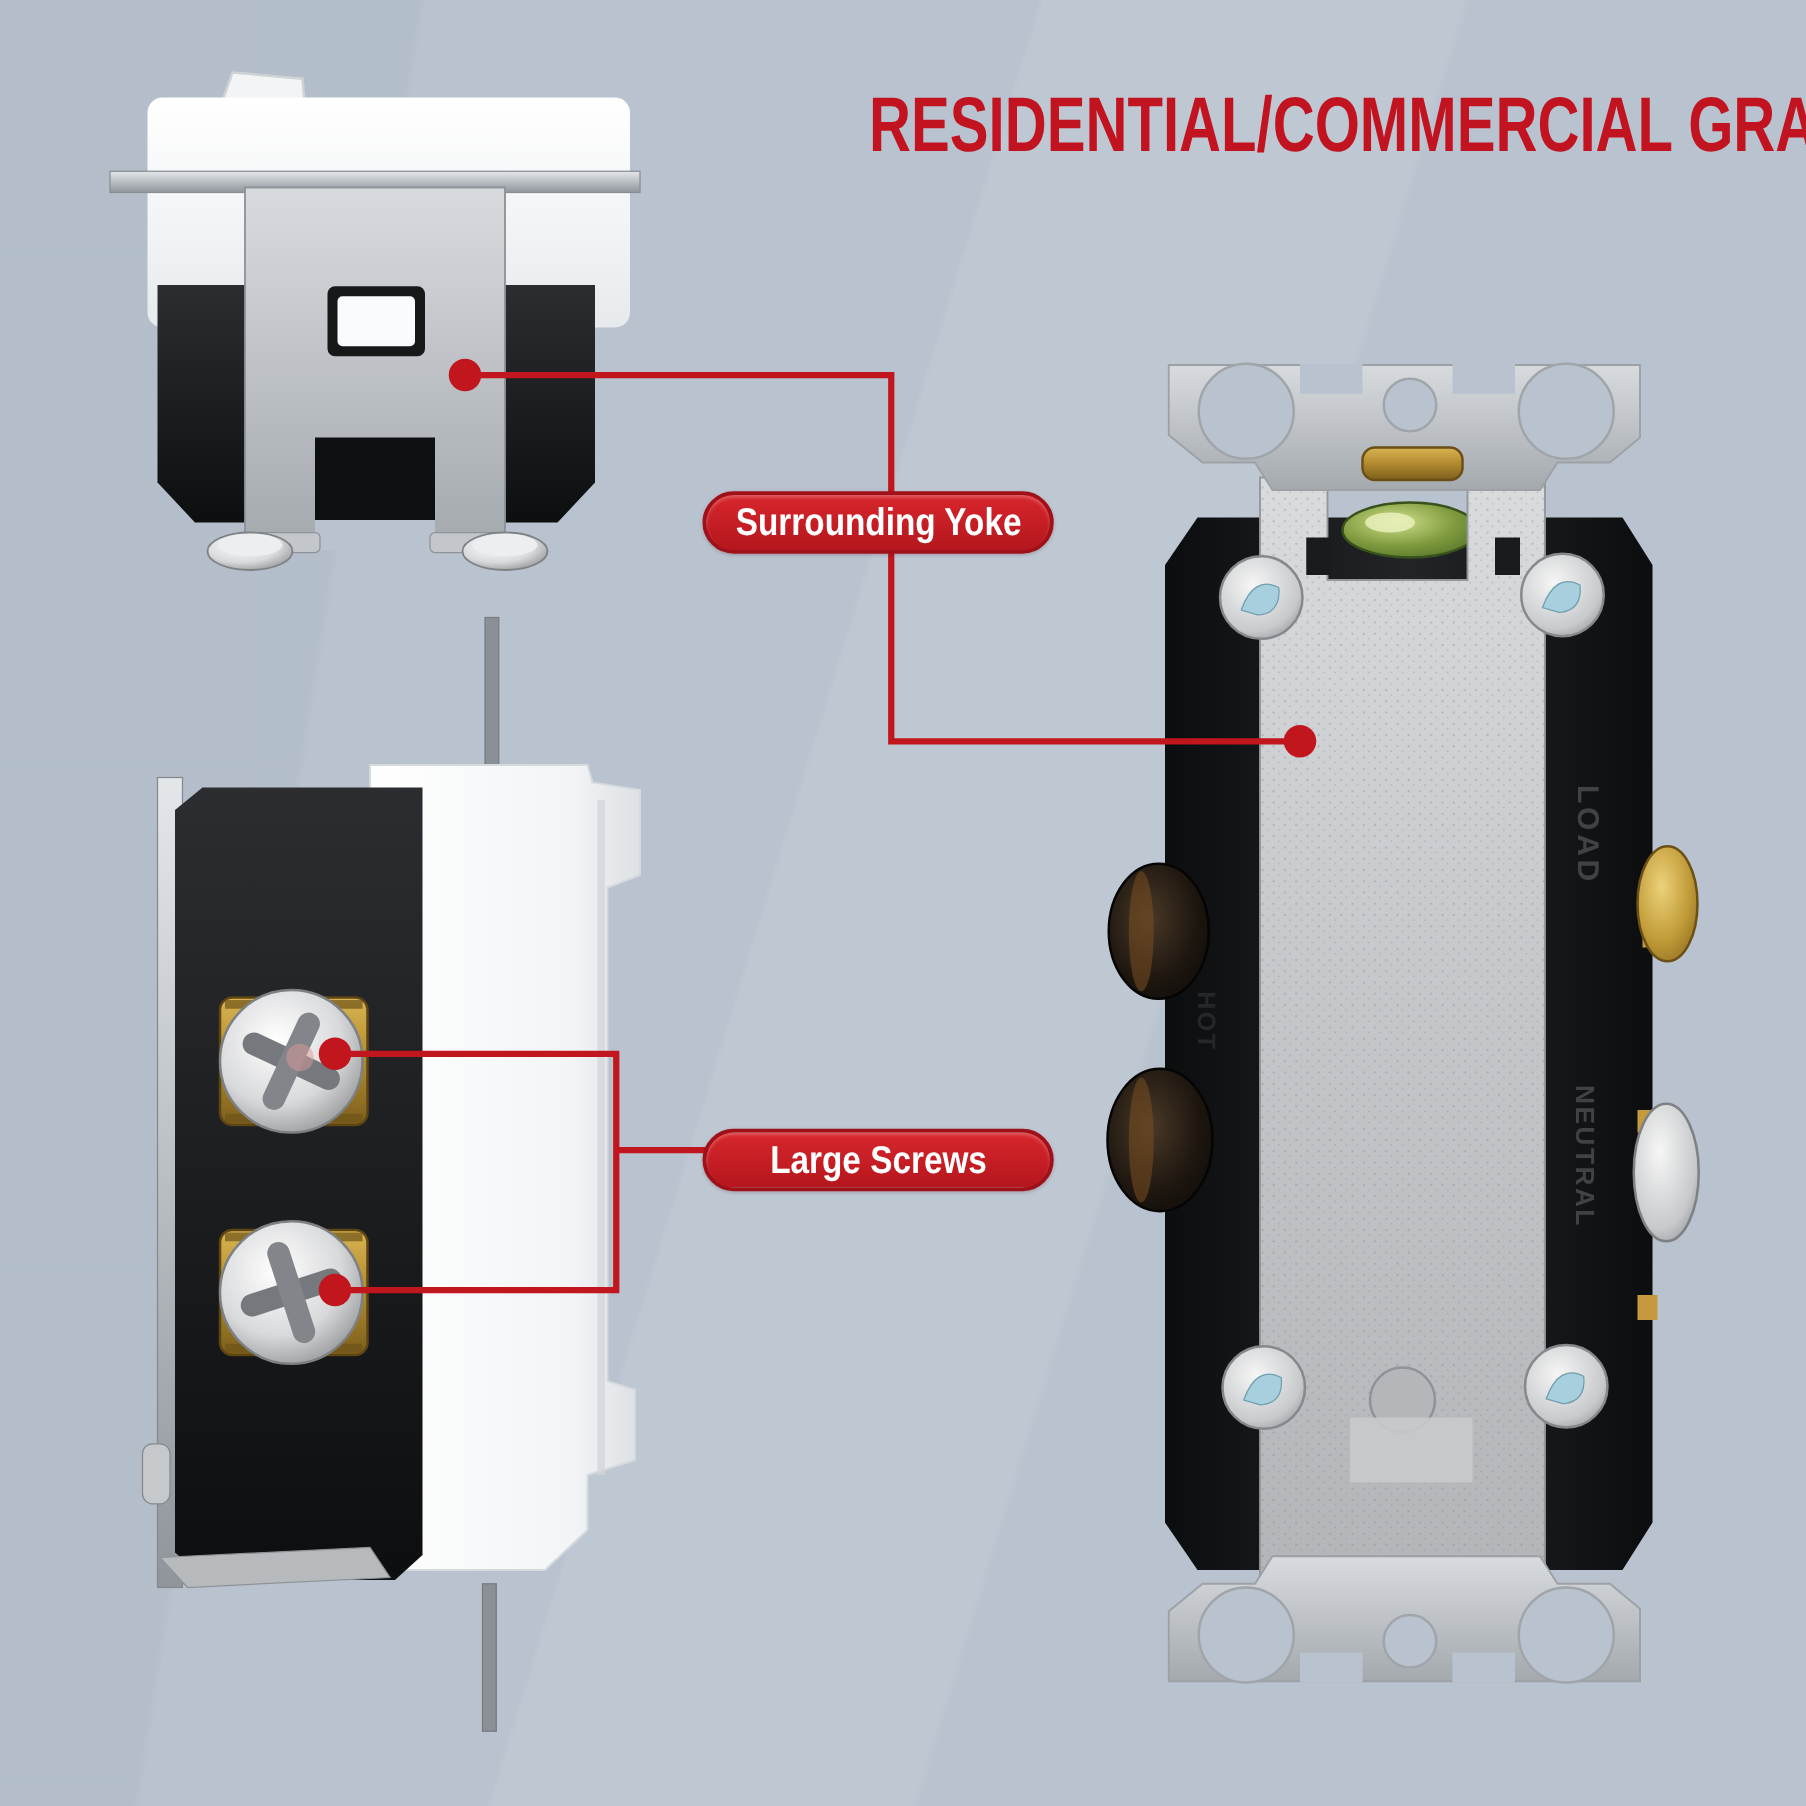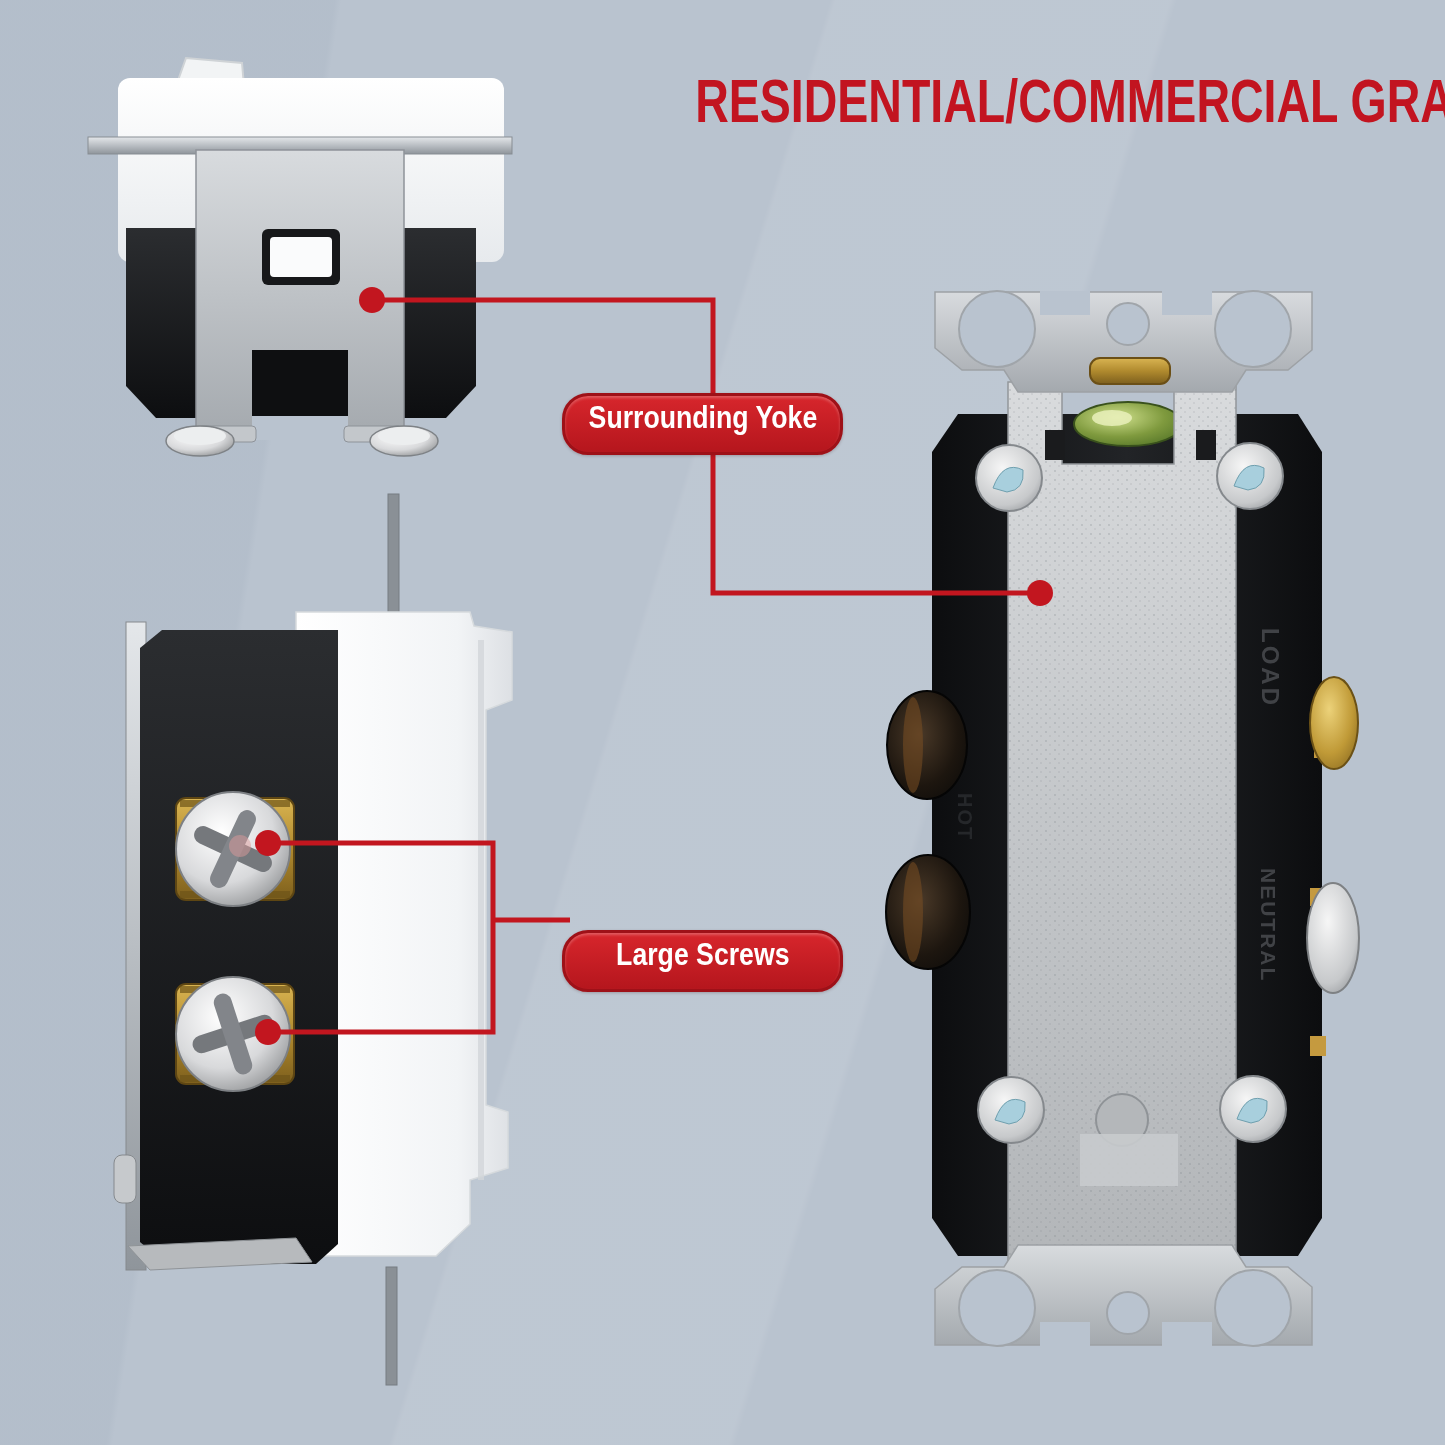--- a/index.html
+++ b/index.html
@@ -19,31 +19,31 @@
     --pill-border:#9e1118;
   }
   .stage-svg{position:absolute;left:0;top:0;z-index:1;}
   .title{
     position:absolute;left:558px;top:68px;width:886px;height:66px;z-index:3;
     text-align:center;color:var(--title-red);
     font-size:62px;font-weight:700;line-height:66px;white-space:nowrap;
   }
   .condense{display:inline-block;transform:scaleX(.75);transform-origin:center center;}
   .pill{
-    position:absolute;z-index:3;width:281px;height:62px;border-radius:26px;
+    position:absolute;z-index:3;width:281px;height:50px;border-radius:26px;
     background:linear-gradient(180deg,var(--pill-top),var(--pill-bottom));
     border:3px solid var(--pill-border);
     box-sizing:border-box;
     box-shadow:inset 0 2px 3px rgba(255,255,255,.25), 0 1px 3px rgba(60,20,20,.25);
     color:#ffffff;text-align:center;font-weight:700;font-size:31px;line-height:44px;
     white-space:nowrap;
   }
   .pill .condense{transform:scaleX(.86);}
   #pill-yoke{left:562px;top:393px;}
-  #pill-screws{left:562px;top:930px;}
+  #pill-screws{left:562px;top:903px;}
   .emboss{font-family:"Liberation Sans",sans-serif;font-weight:700;}
 </style>
 </head>
 <body>
 
 <svg class="stage-svg" width="1445" height="1445" viewBox="0 0 1445 1445">
   <defs>
     <linearGradient id="gradPlate" x1="0" y1="0" x2="0" y2="1">
       <stop offset="0" stop-color="#e4e7ea"></stop>
         <stop offset="0.5" stop-color="#b9bec3"></stop>

